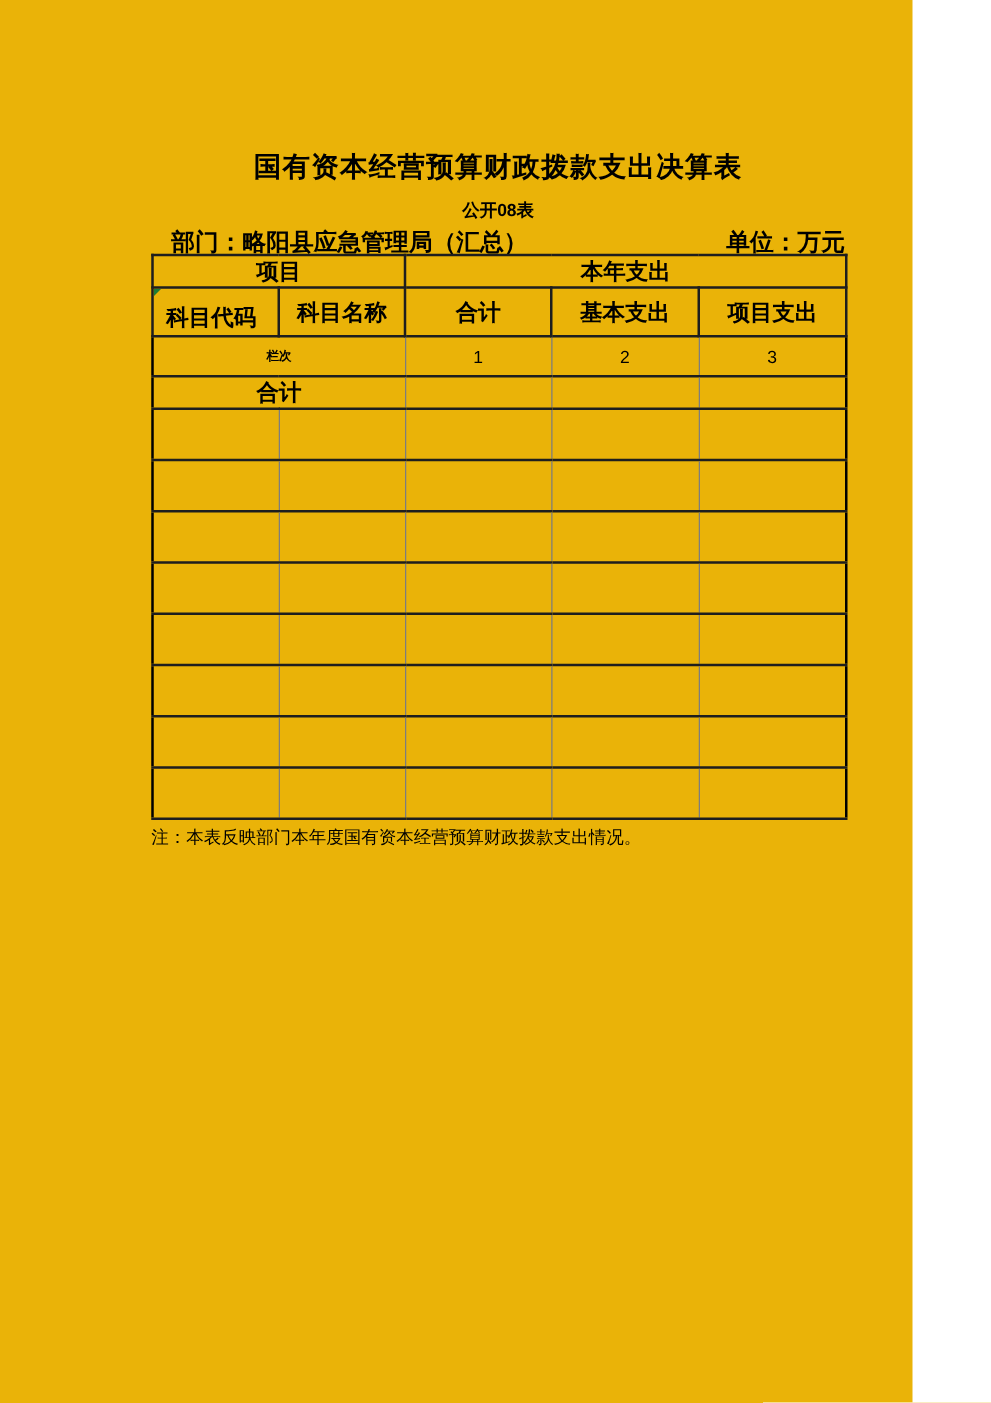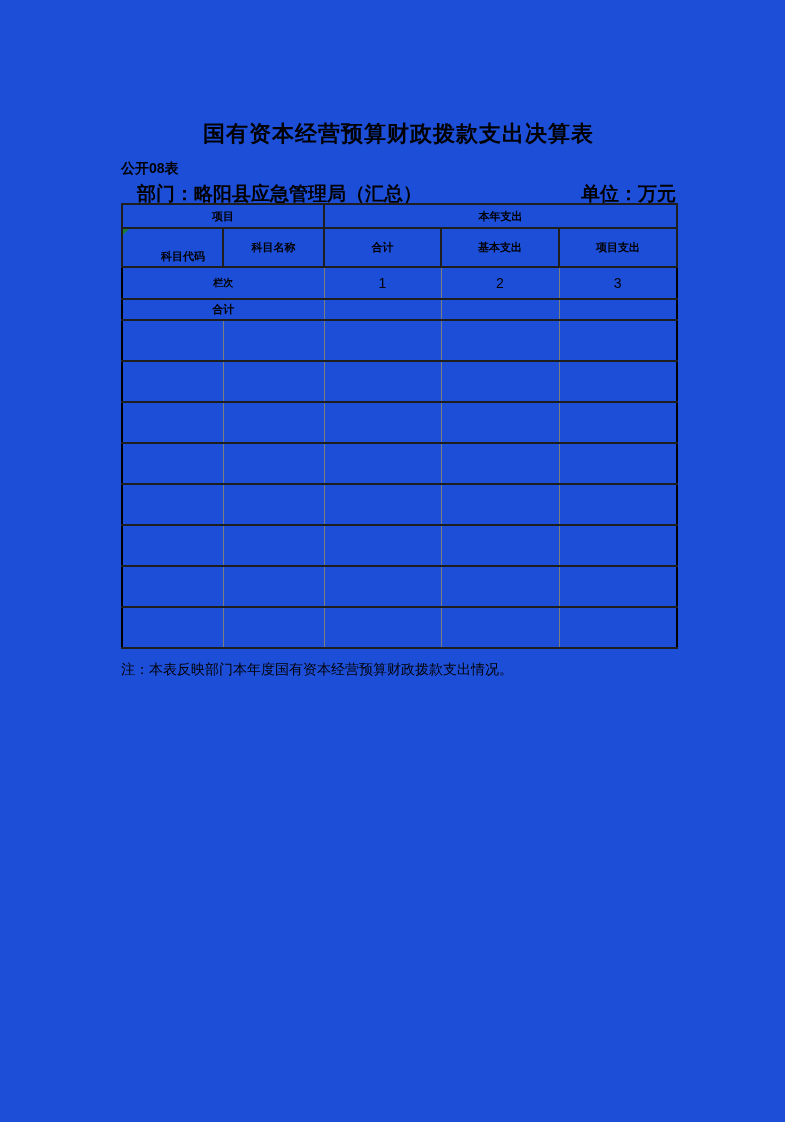--- a/index.html
+++ b/index.html
@@ -1,43 +1,43 @@
 <!DOCTYPE html>
 <html><head>
 <meta charset="utf-8">
 <style>
   * { margin: 0; padding: 0; box-sizing: border-box; }
   html, body { background: #ffffff; }
   body { font-family: "Liberation Sans", "DejaVu Sans", sans-serif; color: #000; }
 
   .sheet {
     position: relative;
-    width: 785px;
+    width: 730px;
     height: 1122px;
-    background: #1d4ed8;
+    background: #eab308;
     overflow: hidden;
   }
 
   .doc-title {
     position: absolute;
     top: 119px;
     left: 121px;
     width: 555px;
     text-align: center;
     font-size: 22px;
     font-weight: bold;
     letter-spacing: 1px;
   }
 
   .form-code {
     position: absolute;
     top: 160px;
     left: 121px;
     width: 555px;
-    text-align: left;
+    text-align: center;
     font-size: 14px;
     font-weight: bold;
   }
 
   .meta-row {
     position: absolute;
     top: 181px;
     left: 121px;
     width: 555px;
     display: flex;
@@ -56,21 +56,21 @@
     table-layout: fixed;
     border: 2px solid #000000;
   }
   .fin-table th, .fin-table td {
     border-top: 2px solid #1e1e1e;
     border-bottom: 2px solid #1e1e1e;
     border-left: 1px solid #7d7d7d;
     border-right: 1px solid #7d7d7d;
     text-align: center;
     vertical-align: middle;
-    font-size: 11px;
+    font-size: 18px;
     font-weight: bold;
     padding: 0;
     overflow: hidden;
   }
   .fin-table thead th {
     border-left: 2px solid #1e1e1e;
     border-right: 2px solid #1e1e1e;
   }
   .fin-table { outline: none; }
 

